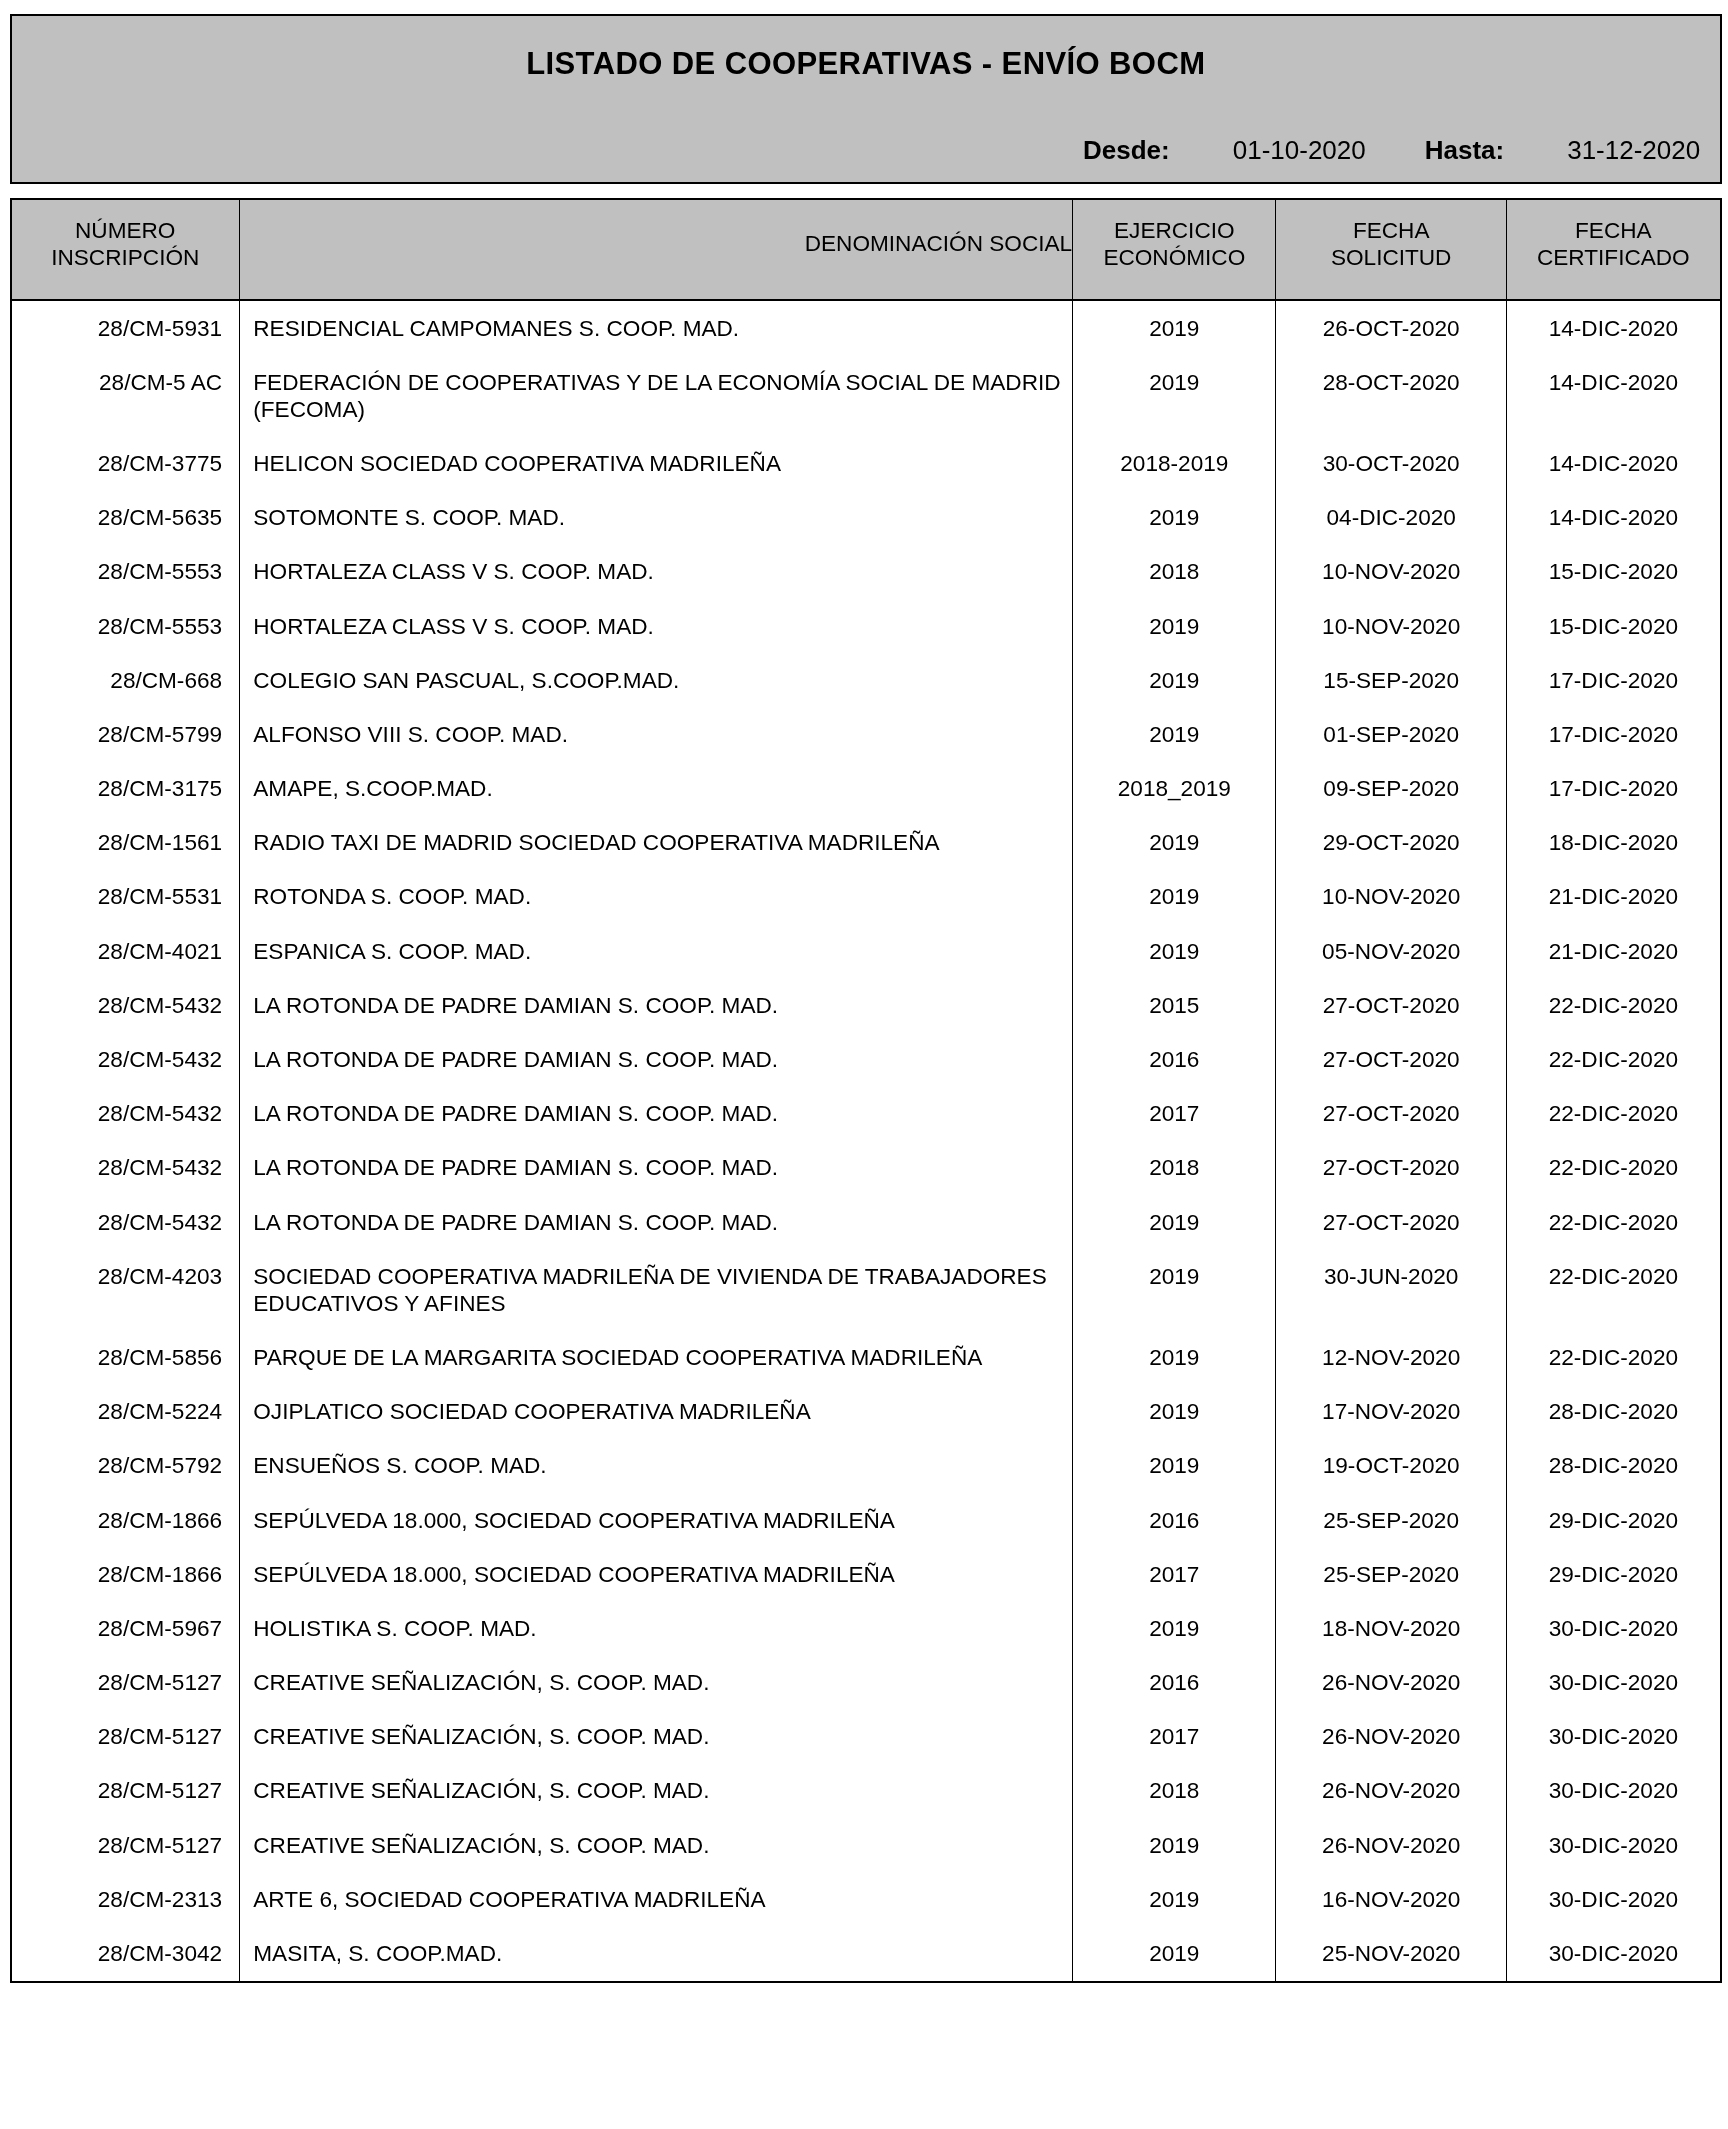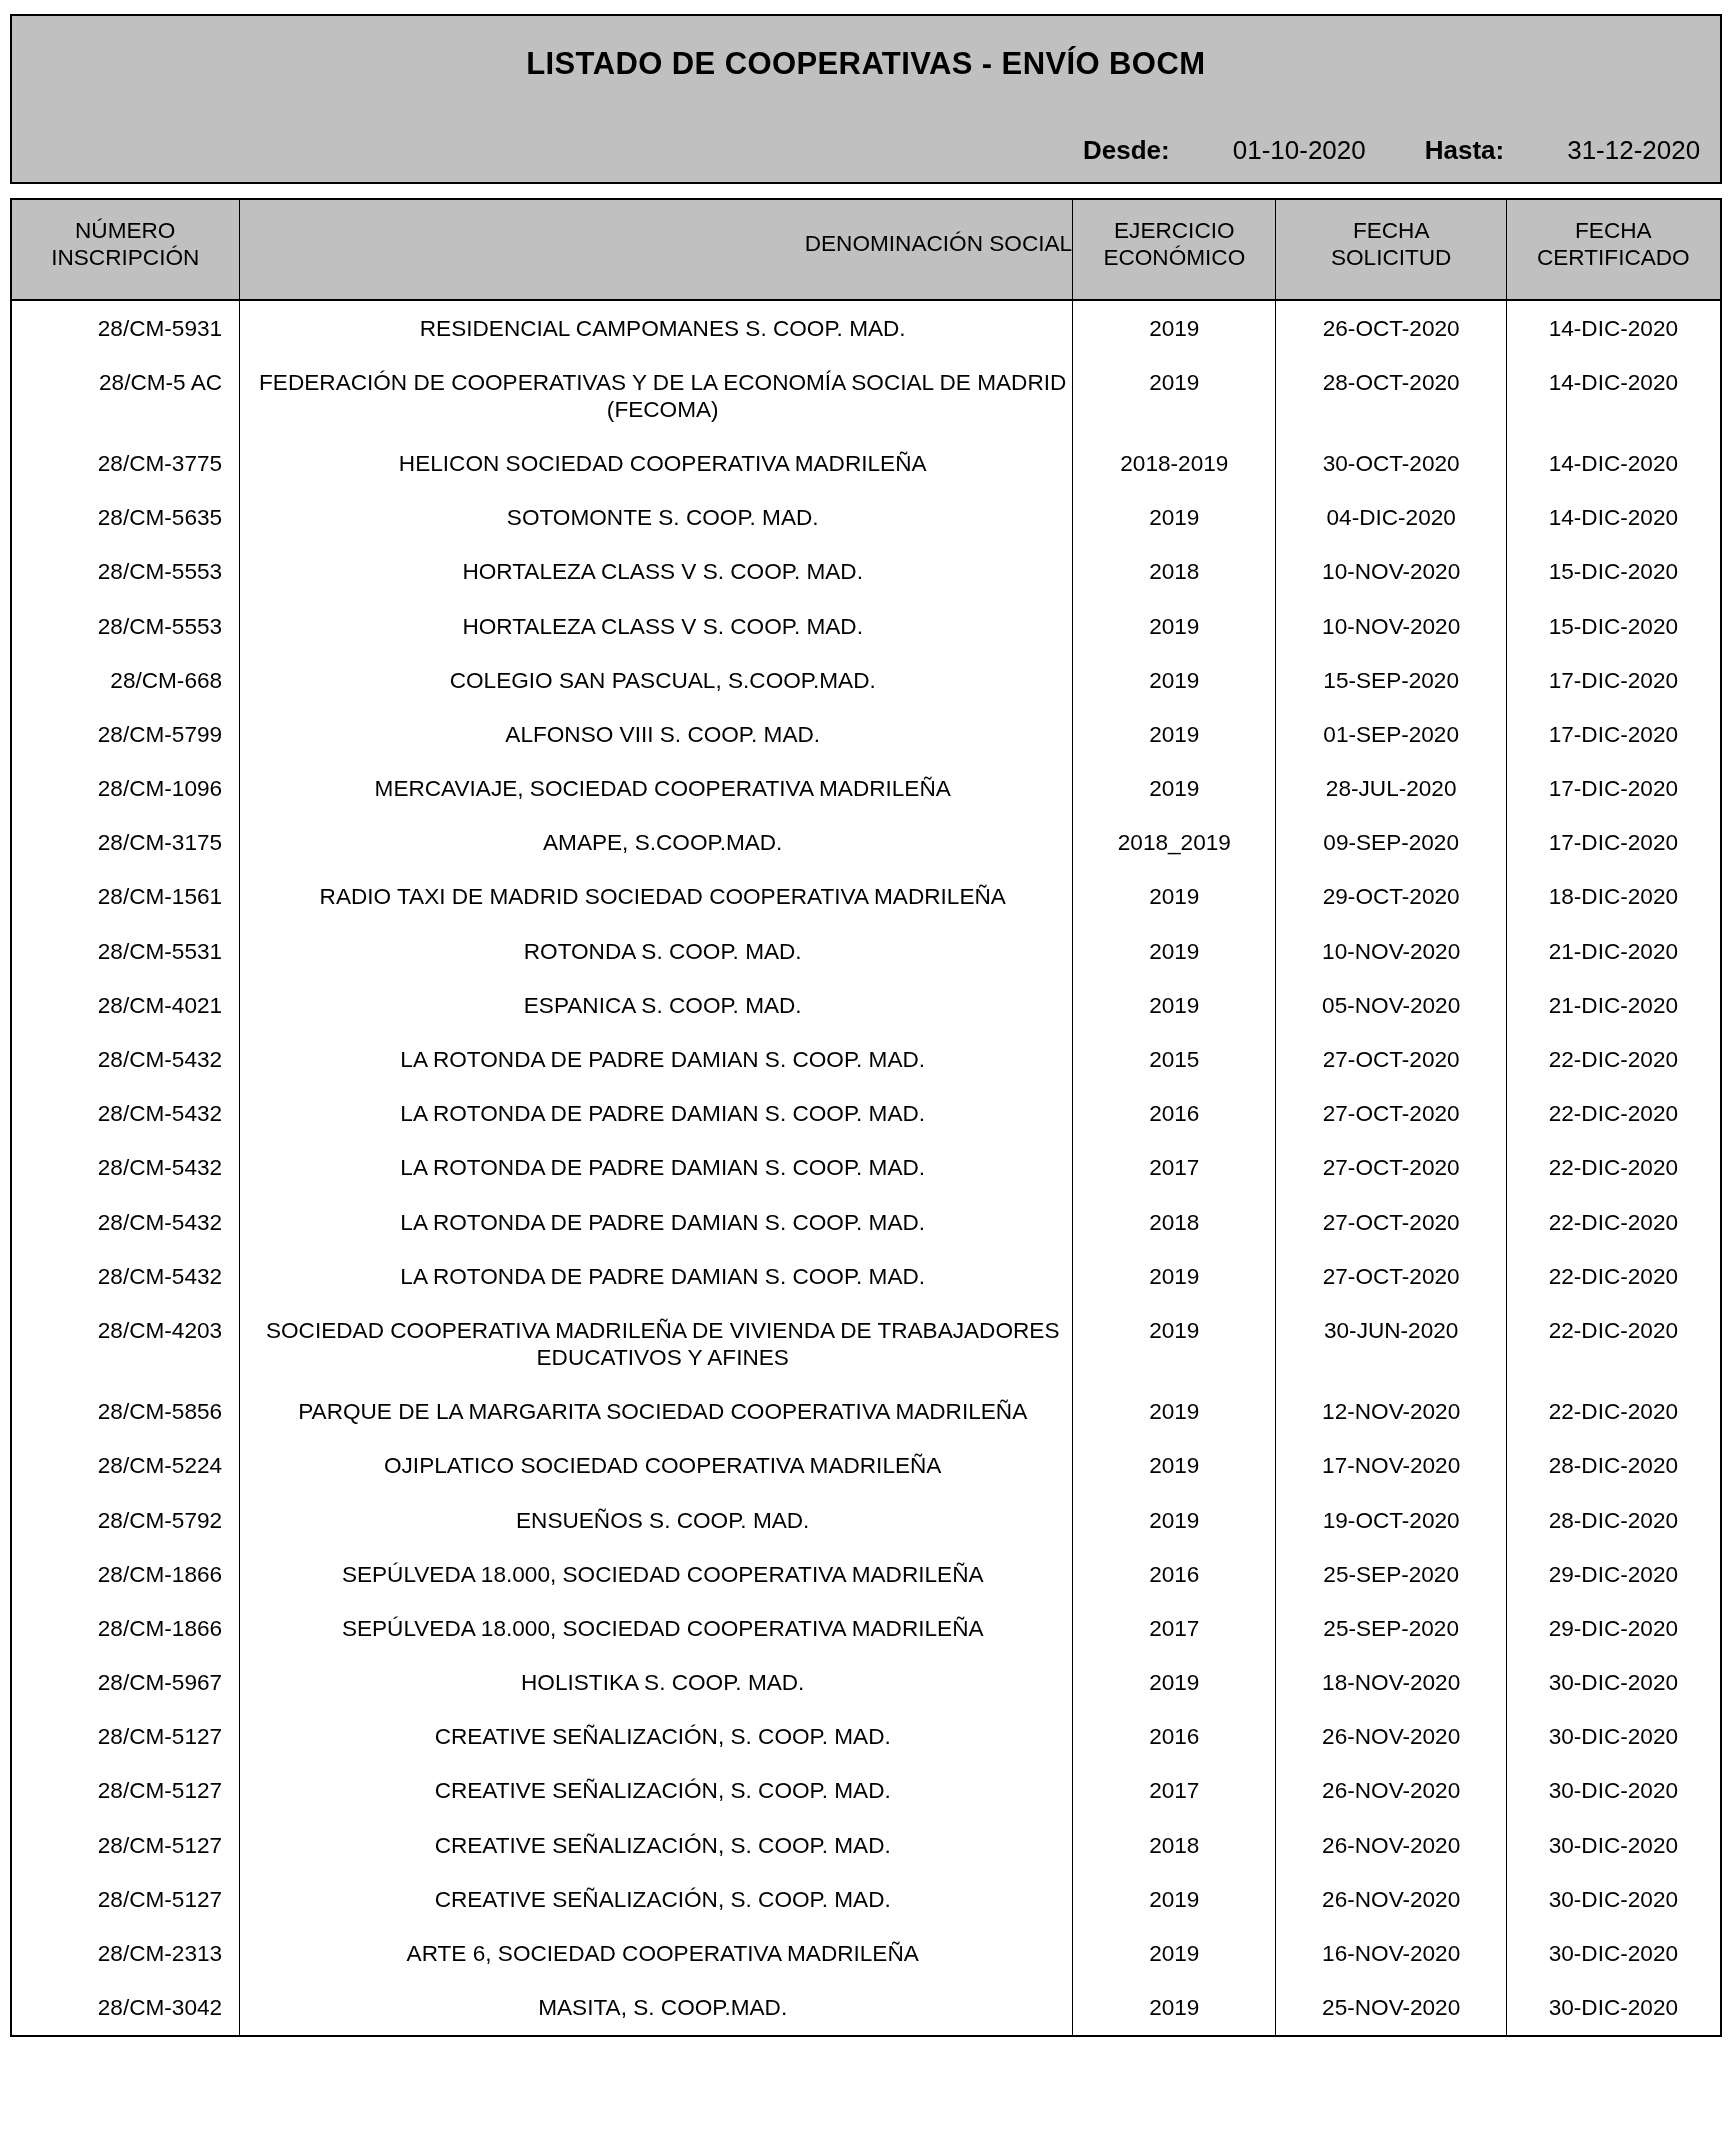--- a/index.html
+++ b/index.html
@@ -59,21 +59,21 @@
     display:flex; flex-direction:column; justify-content:center;
     text-align:center;
   }
   th.c1 .hwrap { text-align:right; padding-left:80px; }
   .hline { display:block; line-height:27px; }
   tbody td {
     vertical-align:top;
     padding:13.6px 0;
   }
   td.c0 { text-align:right; padding-right:16.6px; }
-  td.c1 { text-align:center; padding-left:13.6px; }
+  td.c1 { text-align:left; padding-left:13.6px; }
   td.c2, td.c3, td.c4 { text-align:center; }
 </style>
 </head>
 <body>
 
 <div class="title-box">
   <div class="page-title">LISTADO DE COOPERATIVAS - ENVÍO BOCM</div>
   <div class="date-range">
     <span class="lbl">Desde:</span>
     <span class="val">01-10-2020</span>
@@ -174,27 +174,20 @@
         <td class="c4">17-DIC-2020</td>
       </tr>
       <tr>
         <td class="c0">28/CM-5799</td>
         <td class="c1">ALFONSO VIII S. COOP. MAD.</td>
         <td class="c2">2019</td>
         <td class="c3">01-SEP-2020</td>
         <td class="c4">17-DIC-2020</td>
       </tr>
       <tr>
-        <td class="c0">28/CM-1096</td>
-        <td class="c1">MERCAVIAJE, SOCIEDAD COOPERATIVA MADRILEÑA</td>
-        <td class="c2">2019</td>
-        <td class="c3">28-JUL-2020</td>
-        <td class="c4">17-DIC-2020</td>
-      </tr>
-      <tr>
         <td class="c0">28/CM-3175</td>
         <td class="c1">AMAPE, S.COOP.MAD.</td>
         <td class="c2">2018_2019</td>
         <td class="c3">09-SEP-2020</td>
         <td class="c4">17-DIC-2020</td>
       </tr>
       <tr>
         <td class="c0">28/CM-1561</td>
         <td class="c1">RADIO TAXI DE MADRID SOCIEDAD COOPERATIVA MADRILEÑA</td>
         <td class="c2">2019</td>

